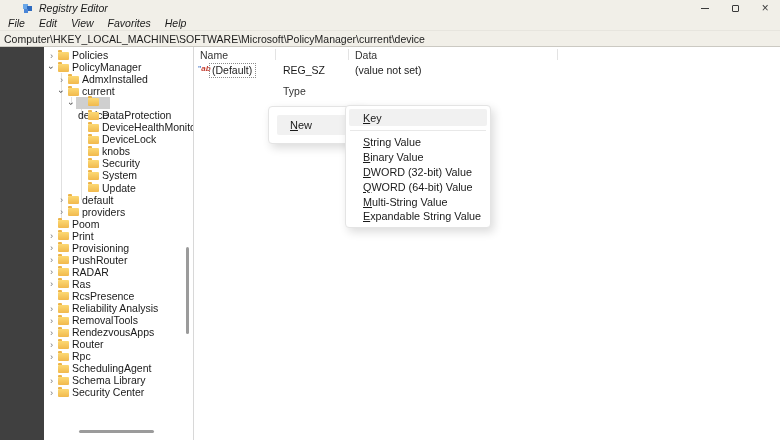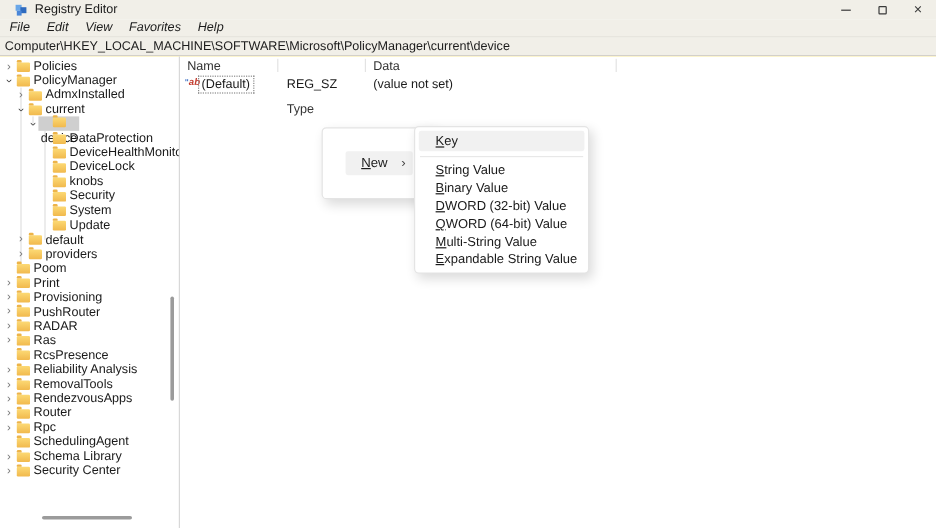--- a/index.html
+++ b/index.html
@@ -4,38 +4,38 @@
 <style>
   * { margin:0; padding:0; box-sizing:border-box; }
   html,body { width:780px; height:440px; }
   body {
     font-family:"Liberation Sans", sans-serif;
     background:#ffffff; color:#1a1a1a;
     position:relative; overflow:hidden;
     font-size:11px;
   }
   
-  .titlebar { height:16px; background:#f1efe8; display:flex; align-items:center; padding-left:12px; }
+  .titlebar { height:16px; background:#f1efe8; display:flex; align-items:center; padding-left:22px;font-style:italic; }
   .reg-icon { width:11px; height:11px; flex:none; }
   .win-title { font-size:10.5px; margin-left:6px; color:#1b1b1b; }
   .win-controls { margin-left:auto; display:flex; height:16px; }
   .win-btn { width:30px; display:flex; align-items:center; justify-content:center; color:#3a3a3a; }
   .glyph-min { width:8px; height:1px; background:#3a3a3a; }
   .glyph-max { width:7px; height:7px; border:1px solid #3a3a3a; border-radius:1px; }
   .glyph-close { font-size:12px; line-height:10px; color:#3a3a3a; }
 
   .menubar { height:14px; background:#f1efe8; display:flex; align-items:center; padding-left:1px; }
   .menubar-item { padding:0 7px; font-size:10.5px; color:#1b1b1b;font-style:italic; }
 
   .addressbar { height:17px; background:#f1efe8; border-top:1px solid #e7e5de;
     border-bottom:1px solid #cbc9c2; display:flex; align-items:center;
     padding-left:4px; font-size:10.5px; color:#1b1b1b; }
 
   
-  .content { display:flex; height:393px; position:relative; background:#fde047; }
+  .content { display:flex; height:393px; position:relative; background:#404040;padding-left:44px; }
 
   .tree-pane { width:150px; flex:none; border-right:1px solid #d8d8d8; position:relative; overflow:hidden; background:#fff; }
   .tree-rows { position:relative; padding-top:2px; z-index:1; }
   .tree-row { height:12.05px; display:flex; align-items:center; font-size:10.5px; white-space:nowrap; position:relative; }
   .lv0 { padding-left:3px; } .lv1 { padding-left:13px; } .lv2 { padding-left:23px; } .lv3 { padding-left:33px; }
   .chevron { width:9px; flex:none; display:flex; align-items:center; justify-content:center;
     font-size:9.5px; color:#7a7a7a; }
   .chevron::before { content:"›"; }
   .chev-none .chevron { visibility:hidden; }
   .chev-expanded .chevron { transform:rotate(90deg); color:#333; }
@@ -61,21 +61,21 @@
   .value-row { position:absolute; top:16px; left:0; right:0; height:13px; font-size:10.5px; }
   .vicon { position:absolute; left:4px; top:1px; color:#c23b2e; font-weight:bold; font-style:italic; font-size:8px; }
   .vicon::before { content:'"'; color:#3b6fc4; font-style:normal; font-size:7px; }
   .vname { position:absolute; left:15px; top:0; border:1px dotted #8a8a8a; padding:0 3px 1px 2px; }
   .vtype { position:absolute; left:89px; top:1px; }
   .vdata { position:absolute; left:161px; top:1px; }
 
   
   .ctx-menu { position:absolute; left:268px; top:106px; width:96px; background:#fff;
     border:1px solid #e4e4e4; border-radius:4px; box-shadow:3px 4px 10px rgba(0,0,0,.14);
-    padding:19px; z-index:10; }
+    padding:8px; z-index:10; }
   .ctx-item { height:20px; display:flex; align-items:center; justify-content:space-between;
     padding:0 6px 0 13px; font-size:11px; border-radius:2px; }
   .ctx-item.hl { background:#f1f1f1; }
   .sub-arrow { font-size:11px; color:#444; display:none; }
   .ctx-item.has-sub .sub-arrow { display:block; }
 
   .sub-menu { position:absolute; left:345px; top:105px; width:146px; background:#fff;
     border:1px solid #e4e4e4; border-radius:4px; box-shadow:3px 4px 10px rgba(0,0,0,.14);
     padding:3px 0; z-index:11; }
   .sub-row.k-item { height:14.8px; display:flex; align-items:center; padding-left:14px;

